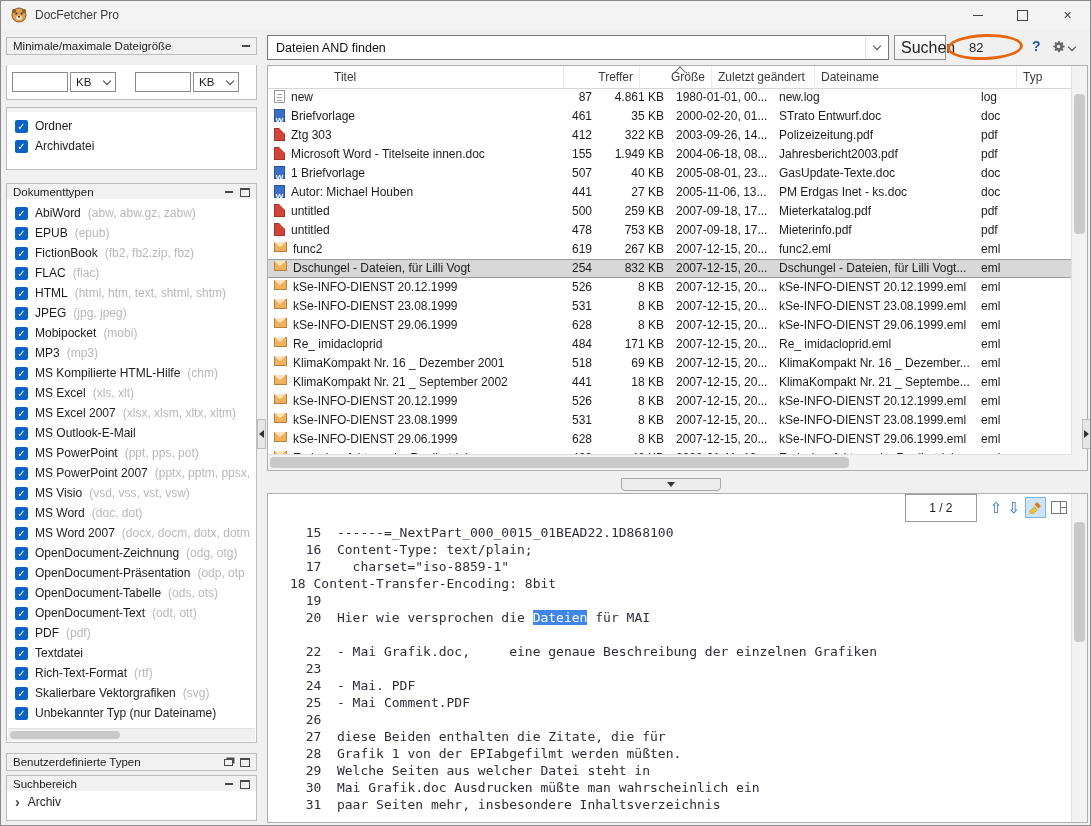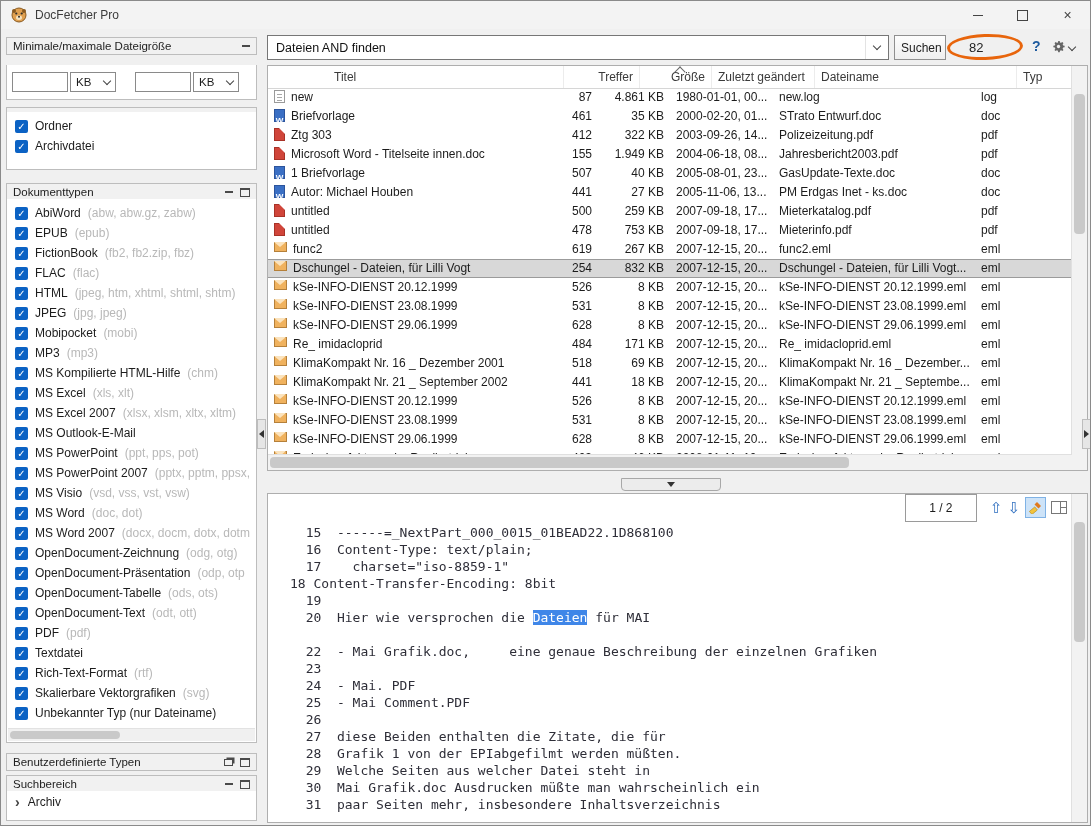--- a/index.html
+++ b/index.html
@@ -33,21 +33,21 @@
   
   .mini-hscroll{position:absolute;left:1px;right:1px;bottom:1px;height:12px;background:#f0f0f0;border-top:1px solid #e2e2e2;}
   .mini-hthumb{position:absolute;top:2px;height:8px;left:2px;width:110px;background:#c9c9c9;border-radius:4px;}
   
   .tree-row{display:flex;align-items:center;height:22px;padding-left:8px;gap:8px;background:#fff;}
   .tree-chev{font-size:14px;font-weight:bold;color:#444;line-height:1;}
   
   .combo{position:absolute;left:266px;top:34px;width:622px;height:25px;border:1px solid #767676;background:#fff;box-sizing:border-box;display:flex;align-items:center;}
   .combo-text{flex:1;padding-left:8px;font-size:12.5px;color:#111;}
   .combo-btn{width:22px;height:100%;display:flex;align-items:center;justify-content:center;border-left:1px solid #e3e3e3;}
-  .search-btn{position:absolute;left:893px;top:34px;width:52px;height:25px;border:1px solid #8f8f8f;background:linear-gradient(#fdfdfd,#efefef);font-family:"Liberation Sans",sans-serif;font-size:12px;color:#222;}
+  .search-btn{position:absolute;left:893px;top:34px;width:52px;height:25px;border:1px solid #8f8f8f;background:linear-gradient(#fdfdfd,#efefef);font-family:"Liberation Sans",sans-serif;font-size:16px;color:#222;}
   .result-count{position:absolute;left:968px;top:39px;font-size:13px;color:#222;}
   .annotation-ellipse{position:absolute;left:946px;top:33px;width:76px;height:26px;border:3px solid var(--annotation-orange);border-radius:50%;transform:rotate(-2deg);box-sizing:border-box;}
   .help-icon{position:absolute;left:1031px;top:37px;font-size:14px;font-weight:bold;color:#1d5a9e;}
   .gear-wrap{position:absolute;left:1050px;top:38px;display:flex;align-items:center;gap:3px;}
   
   #results{position:absolute;left:266px;top:64px;width:821px;height:406px;background:#fff;border:1px solid #aeaeae;box-sizing:border-box;}
   .thead{position:absolute;left:0;top:0;right:15px;height:22px;border-bottom:1px solid #d6d6d6;display:grid;grid-template-columns:254px 76px 72px 103px 202px 68px 1fr;align-items:center;background:#fff;padding-left:42px;}
   .th{font-size:12px;color:#3a3a3a;padding:0 6px;white-space:nowrap;overflow:hidden;border-right:1px solid #ececec;height:22px;line-height:22px;box-sizing:border-box;}
   .th.first{padding-left:24px;}
   .th.num{text-align:right;}
@@ -183,21 +183,21 @@
           <span class="cb-hint">(fb2, fb2.zip, fbz)</span>
         </div>
         <div class="check-row">
           <span class="cb">✓</span>
           <span class="cb-label">FLAC</span>
           <span class="cb-hint">(flac)</span>
         </div>
         <div class="check-row">
           <span class="cb">✓</span>
           <span class="cb-label">HTML</span>
-          <span class="cb-hint">(jpeg, htm, xhtml, shtml, shtm)</span>
+          <span class="cb-hint">(html, htm, text, shtml, shtm)</span>
         </div>
         <div class="check-row">
           <span class="cb">✓</span>
           <span class="cb-label">JPEG</span>
           <span class="cb-hint">(jpg, jpeg)</span>
         </div>
         <div class="check-row">
           <span class="cb">✓</span>
           <span class="cb-label">Mobipocket</span>
           <span class="cb-hint">(mobi)</span>

